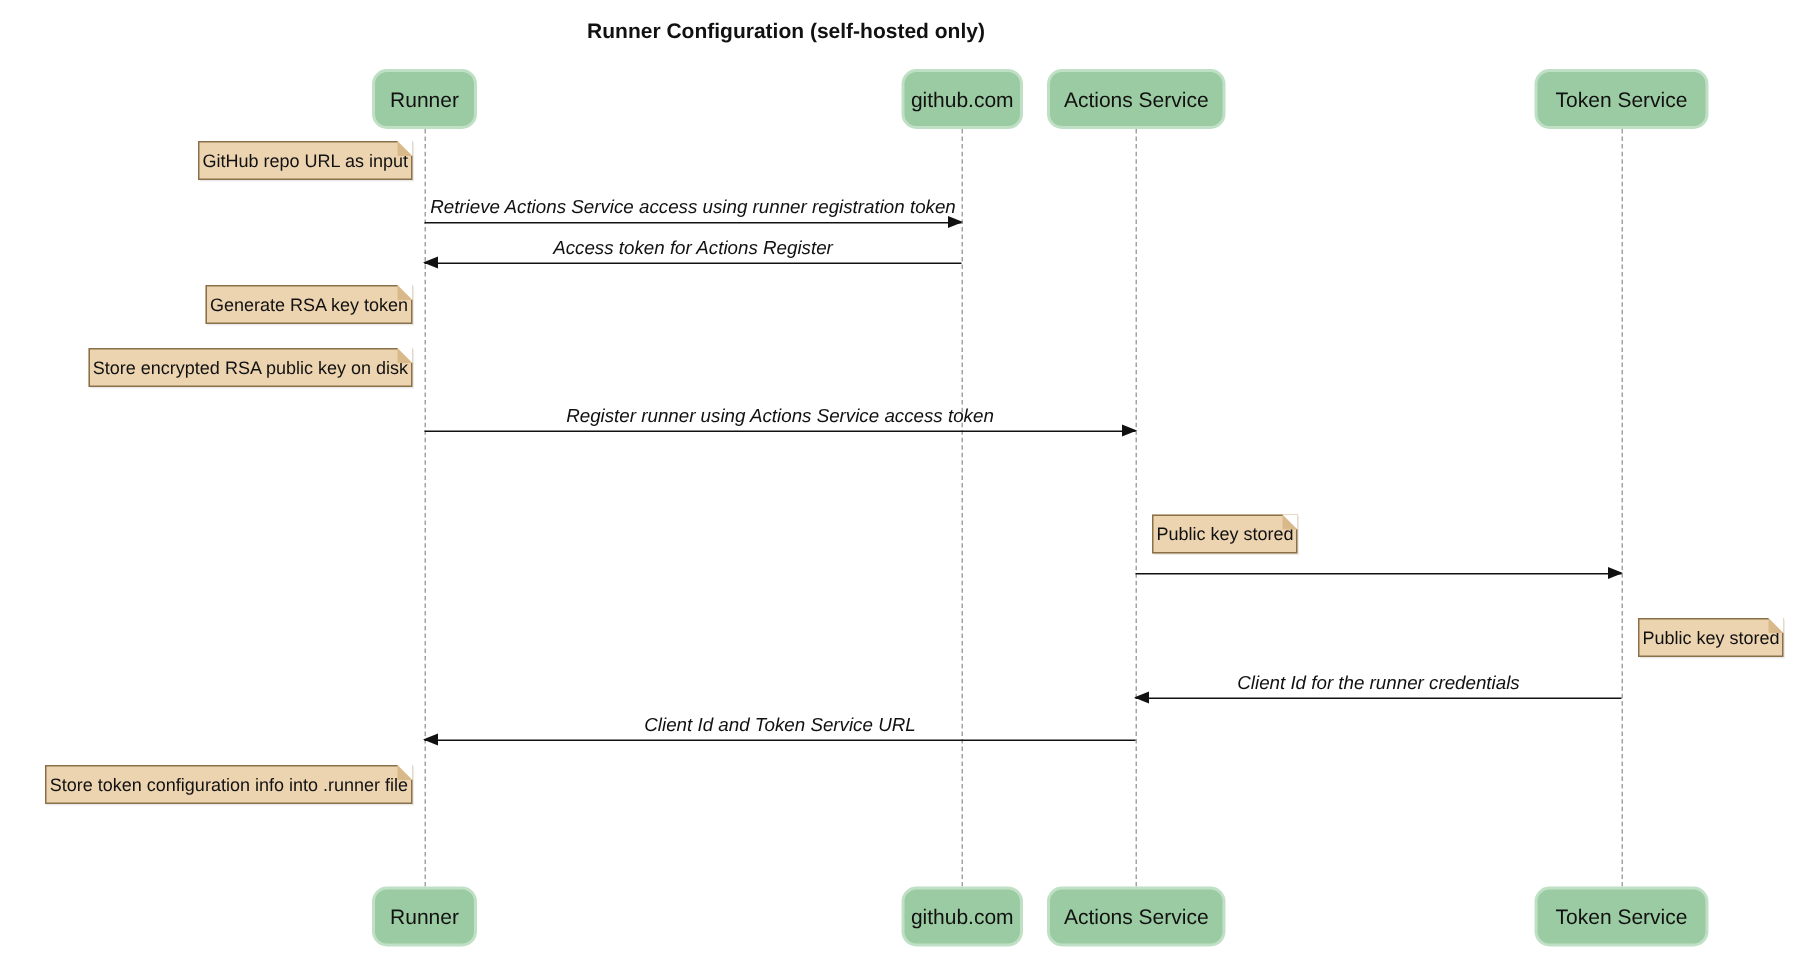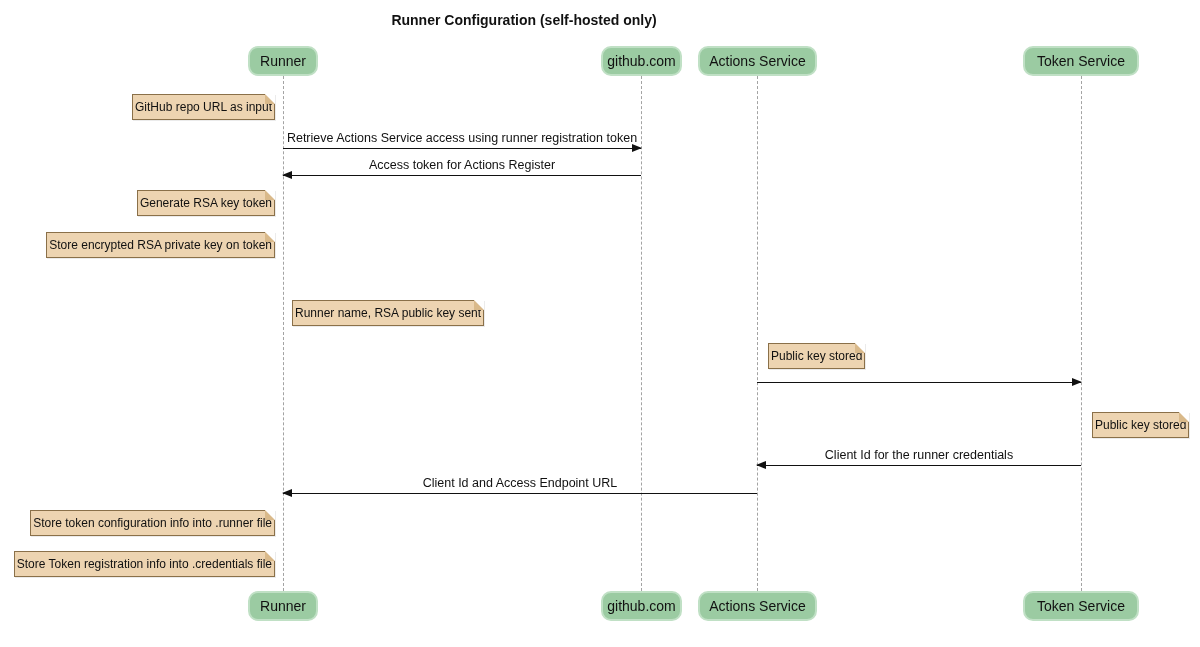--- a/index.html
+++ b/index.html
@@ -18,29 +18,29 @@
     text-align:center;
     font-size:14px; font-weight:bold; color:#111;
   }
 
   .lifeline {
     position:absolute; top:76px; height:515px; width:0;
     border-left:1px dashed var(--lifeline, #a0a0a0);
   }
 
   .participant {
-    position:absolute; height:30px;
+    position:absolute; height:40px;
     background:var(--participant_fill, #9bcba2);
     border:2px solid var(--participant_border, #bedfc3);
     border-radius:10px;
     display:flex; align-items:center; justify-content:center;
     font-size:14px; color:#111; white-space:nowrap;
   }
 
-  .message { position:absolute; }
+  .message { position:absolute;font-style:italic; }
   .msg-label {
     text-align:center; font-size:12.5px; color:#111;
     white-space:nowrap; height:15px; line-height:15px;
   }
   .msg-line {
     position:relative; margin-top:2px; height:1px;
     background:var(--arrow, #111111);
   }
   .head {
     position:absolute; top:-4px; width:0; height:0; display:block;
@@ -103,43 +103,47 @@
       </div>
   </div>
 
   <div class="message" style="left:283px; top:158px; width:358px">
     <div class="msg-label">Access token for Actions Register</div>
     <div class="msg-line">
         <i class="head left"></i>
       </div>
   </div>
 
+  <div class="message" style="left:283px; top:270px; width:474px">
+    <div class="msg-label">Register runner using Actions Service access token</div>
+    <div class="msg-line">
+        <i class="head right"></i>
+      </div>
+  </div>
 
   <div class="message" style="left:757px; top:380px; width:324px">
     <div class="msg-line">
         <i class="head right"></i>
       </div>
   </div>
 
   <div class="message" style="left:757px; top:448px; width:324px">
     <div class="msg-label">Client Id for the runner credentials</div>
     <div class="msg-line">
         <i class="head left"></i>
       </div>
   </div>
 
   <div class="message" style="left:283px; top:476px; width:474px">
-    <div class="msg-label">Client Id and Access Endpoint URL</div>
+    <div class="msg-label">Client Id and Token Service URL</div>
     <div class="msg-line">
         <i class="head left"></i>
       </div>
   </div>
 
   <div class="note" style="right:925px; top:94px">GitHub repo URL as input</div>
   <div class="note" style="right:925px; top:190px">Generate RSA key token</div>
-  <div class="note" style="right:925px; top:232px">Store encrypted RSA private key on token</div>
-  <div class="note" style="left:292px; top:300px">Runner name, RSA public key sent</div>
+  <div class="note" style="right:925px; top:232px">Store encrypted RSA public key on disk</div>
   <div class="note" style="left:768px; top:343px">Public key stored</div>
   <div class="note" style="left:1092px; top:412px">Public key stored</div>
   <div class="note" style="right:925px; top:510px">Store token configuration info into .runner file</div>
-  <div class="note" style="right:925px; top:551px">Store Token registration info into .credentials file</div>
 
 </div>
 
 </body></html>

